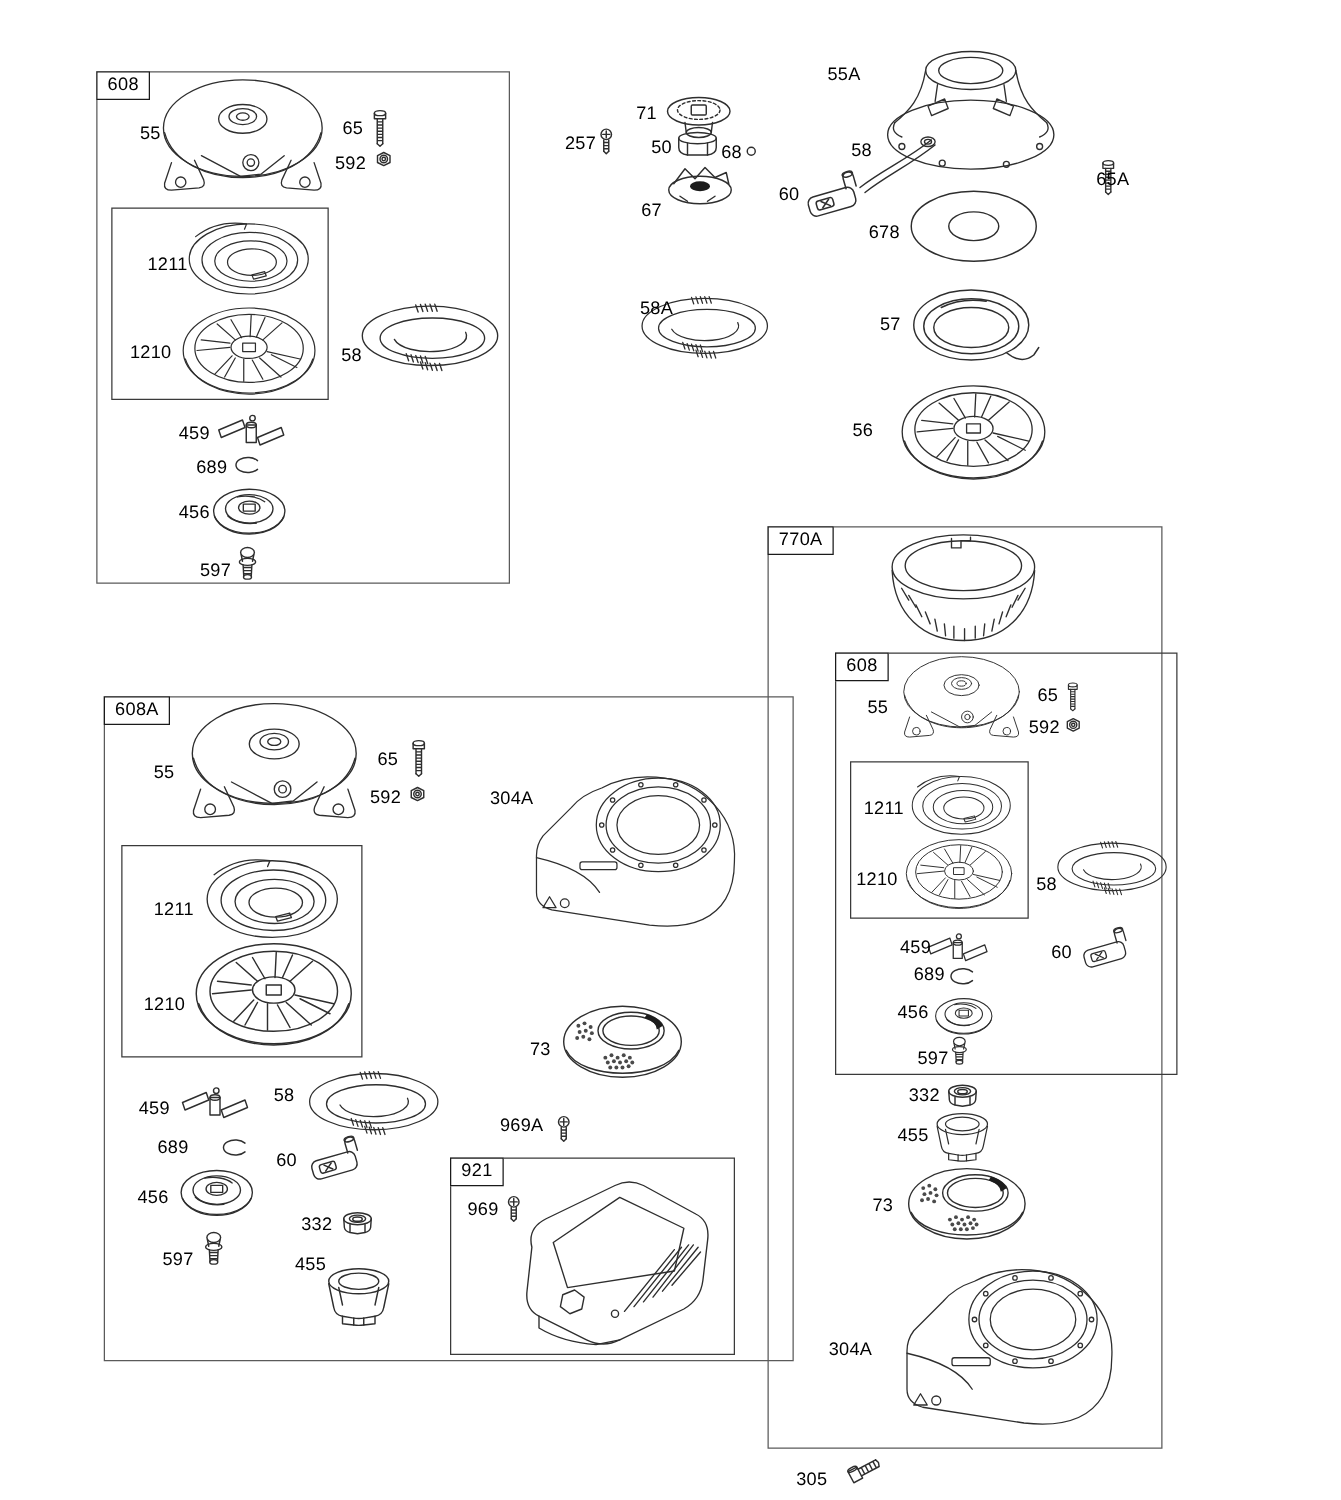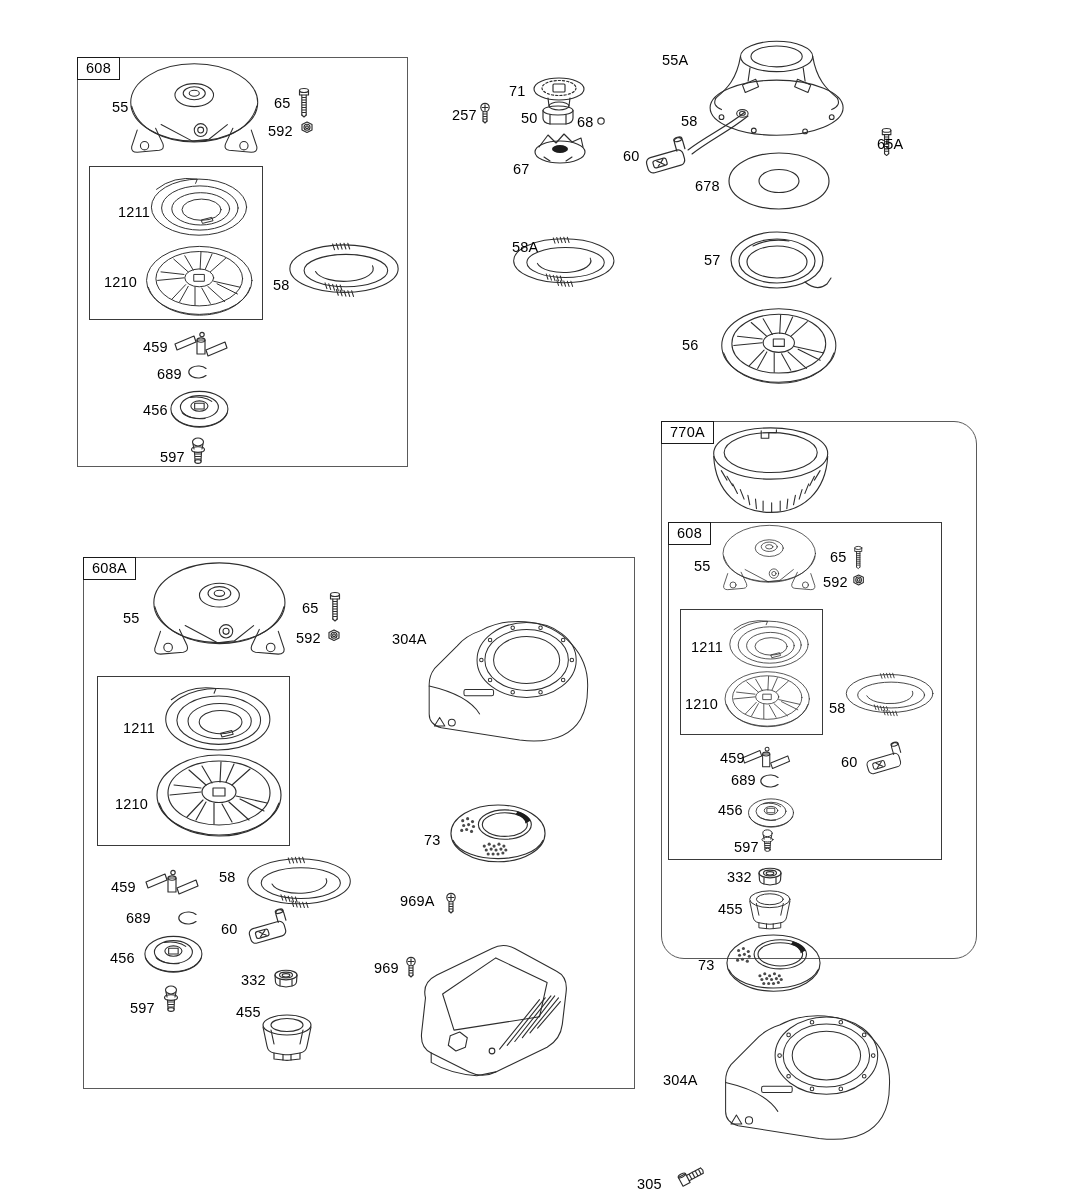--- a/index.html
+++ b/index.html
@@ -20,31 +20,34 @@
 </style>
 </head>
 <body>
 
 <div id="stage">
   <div class="layer" id="boxes-layer">
       <div class="gbox" style="left: 77px; top: 57px; width: 331px; height: 410px;">
         <div class="gtag">608</div>
       </div>
       <div class="gbox inner" style="left: 89px; top: 166px; width: 174px; height: 154px;"></div>
-      <div class="gbox" style="left: 661px; top: 421px; width: 316px; height: 538px; border-radius: 23px;">
+      <div class="gbox" style="left: 614px; top: 421px; width: 316px; height: 738px;">
         <div class="gtag">770A</div>
       </div>
       <div class="gbox inner" style="left: 668px; top: 522px; width: 274px; height: 338px;">
         <div class="gtag">608</div>
       </div>
       <div class="gbox inner" style="left: 680px; top: 609px; width: 143px; height: 126px;"></div>
       <div class="gbox" style="left: 83px; top: 557px; width: 552px; height: 532px;">
         <div class="gtag">608A</div>
       </div>
       <div class="gbox inner" style="left: 97px; top: 676px; width: 193px; height: 170px;"></div>
+      <div class="gbox inner" style="left: 360px; top: 926px; width: 228px; height: 158px;">
+        <div class="gtag">921</div>
+      </div>
     </div>
 
   <svg id="artsvg" width="1073" height="1200" viewBox="0 0 1073 1200">
     <defs>
       <g id="sym-housing" class="ln">
         <ellipse cx="72" cy="44" rx="69" ry="42"></ellipse>
         <path d="M4,48 C18,100 126,100 140,48"></path>
         <ellipse cx="72" cy="36" rx="21" ry="12.5"></ellipse>
         <ellipse cx="72" cy="34" rx="12" ry="7"></ellipse>
         <ellipse cx="72" cy="34" rx="5.5" ry="3.2"></ellipse>

